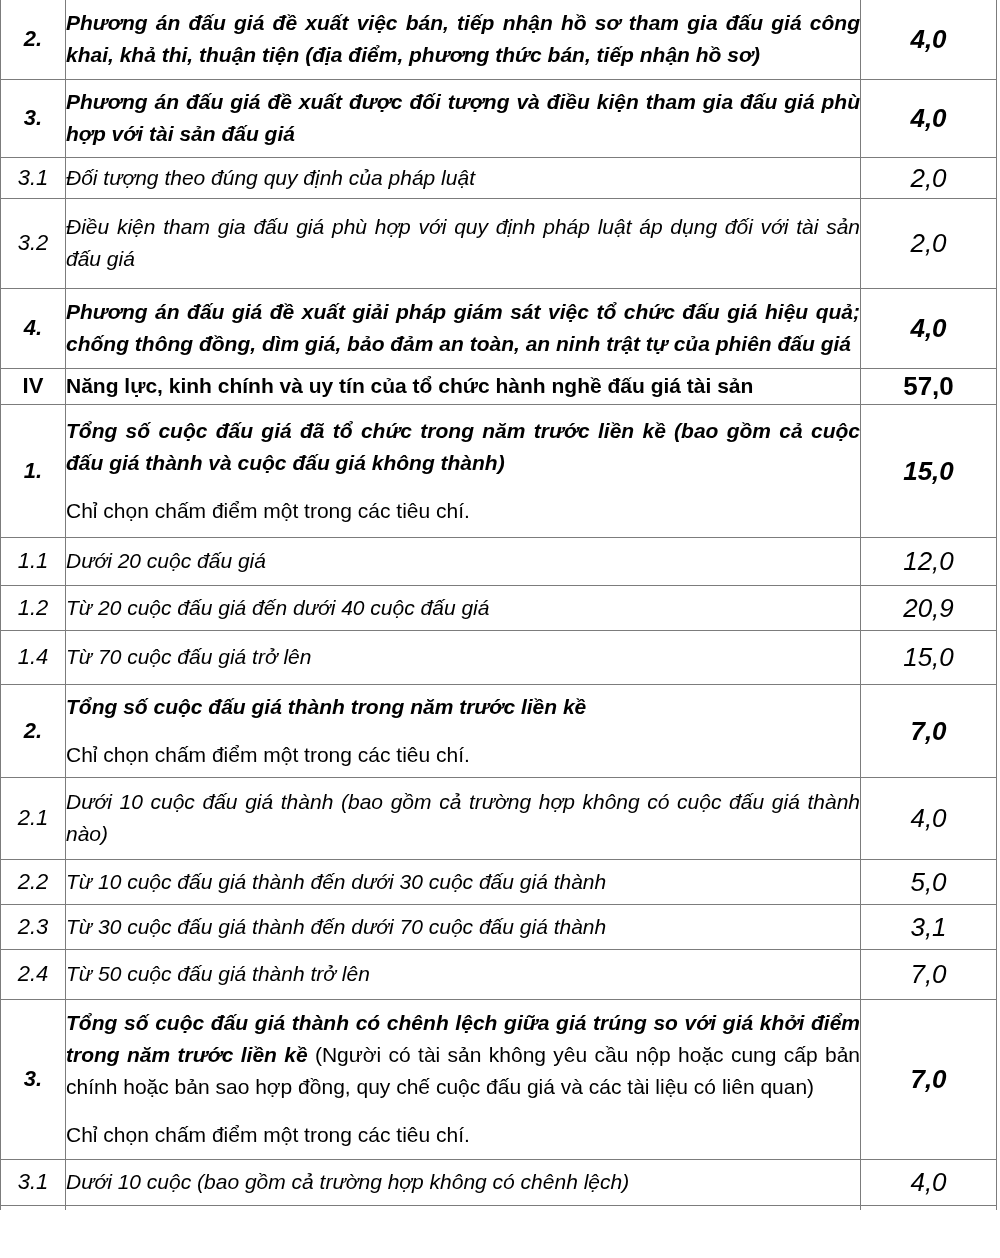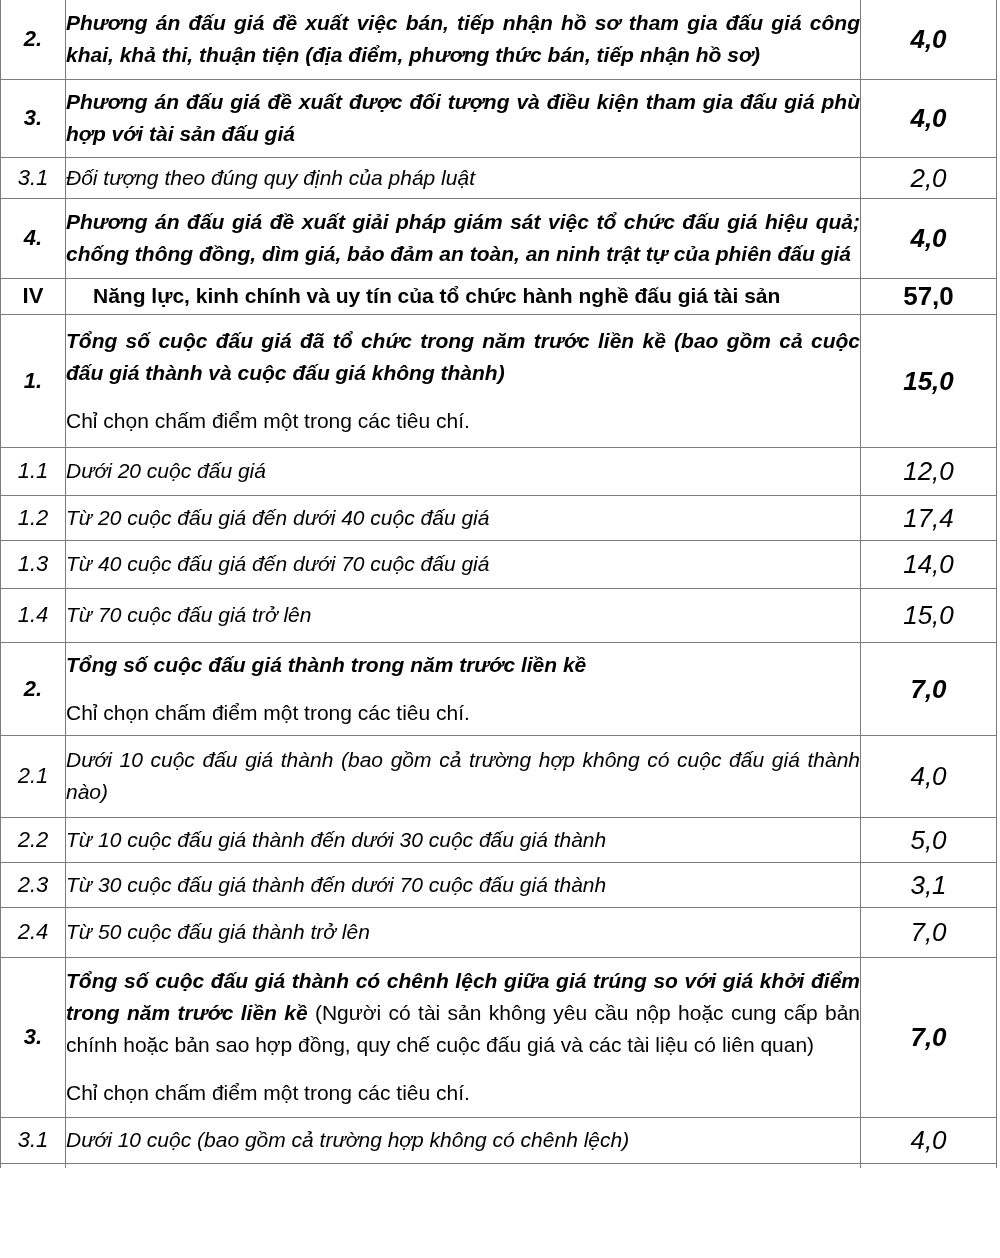--- a/index.html
+++ b/index.html
@@ -38,21 +38,21 @@
   }
   td.score {
     text-align: center;
     font-size: 26px;
     line-height: 26px;
   }
   .desc p { margin: 0; }
   .desc p + p { margin-top: 16px; }
   .s-bi { font-weight: bold; font-style: italic; }
   .s-i  { font-style: italic; }
-  .s-b  { font-weight: bold; margin-left: 27px; }
+  .s-b  { font-weight: bold; }
   .s-r  { font-weight: normal; font-style: normal; }
 </style>
 </head>
 <body>
 
 <table class="criteria">
   <colgroup>
     <col id="col-num" style="width: 65px;">
     <col id="col-desc" style="width: 795px;">
     <col id="col-score" style="width: 136px;">
@@ -69,20 +69,27 @@
         <td class="num s-bi">3.</td>
         <td class="desc">
           <p><span class="s-bi">Phương án đấu giá đề xuất được đối tượng và điều kiện tham gia đấu giá phù hợp với tài sản đấu giá</span></p>
         </td>
         <td class="score s-bi">4,0</td>
       </tr>
       <tr style="height: 41px;">
         <td class="num s-i">3.1</td>
         <td class="desc">
           <p><span class="s-i">Đối tượng theo đúng quy định của pháp luật</span></p>
+        </td>
+        <td class="score s-i">2,0</td>
+      </tr>
+      <tr style="height: 90px;">
+        <td class="num s-i">3.2</td>
+        <td class="desc">
+          <p><span class="s-i">Điều kiện tham gia đấu giá phù hợp với quy định pháp luật áp dụng đối với tài sản đấu giá</span></p>
         </td>
         <td class="score s-i">2,0</td>
       </tr>
       <tr style="height: 80px;">
         <td class="num s-bi">4.</td>
         <td class="desc">
           <p><span class="s-bi">Phương án đấu giá đề xuất giải pháp giám sát việc tổ chức đấu giá hiệu quả; chống thông đồng, dìm giá, bảo đảm an toàn, an ninh trật tự của phiên đấu giá</span></p>
         </td>
         <td class="score s-bi">4,0</td>
       </tr>
@@ -106,28 +113,21 @@
         <td class="desc">
           <p><span class="s-i">Dưới 20 cuộc đấu giá</span></p>
         </td>
         <td class="score s-i">12,0</td>
       </tr>
       <tr style="height: 45px;">
         <td class="num s-i">1.2</td>
         <td class="desc">
           <p><span class="s-i">Từ 20 cuộc đấu giá đến dưới 40 cuộc đấu giá</span></p>
         </td>
-        <td class="score s-i">17,4</td>
-      </tr>
-      <tr style="height: 48px;">
-        <td class="num s-i">1.3</td>
-        <td class="desc">
-          <p><span class="s-i">Từ 40 cuộc đấu giá đến dưới 70 cuộc đấu giá</span></p>
-        </td>
-        <td class="score s-i">14,0</td>
+        <td class="score s-i">20,9</td>
       </tr>
       <tr style="height: 54px;">
         <td class="num s-i">1.4</td>
         <td class="desc">
           <p><span class="s-i">Từ 70 cuộc đấu giá trở lên</span></p>
         </td>
         <td class="score s-i">15,0</td>
       </tr>
       <tr style="height: 93px;">
         <td class="num s-bi">2.</td>

